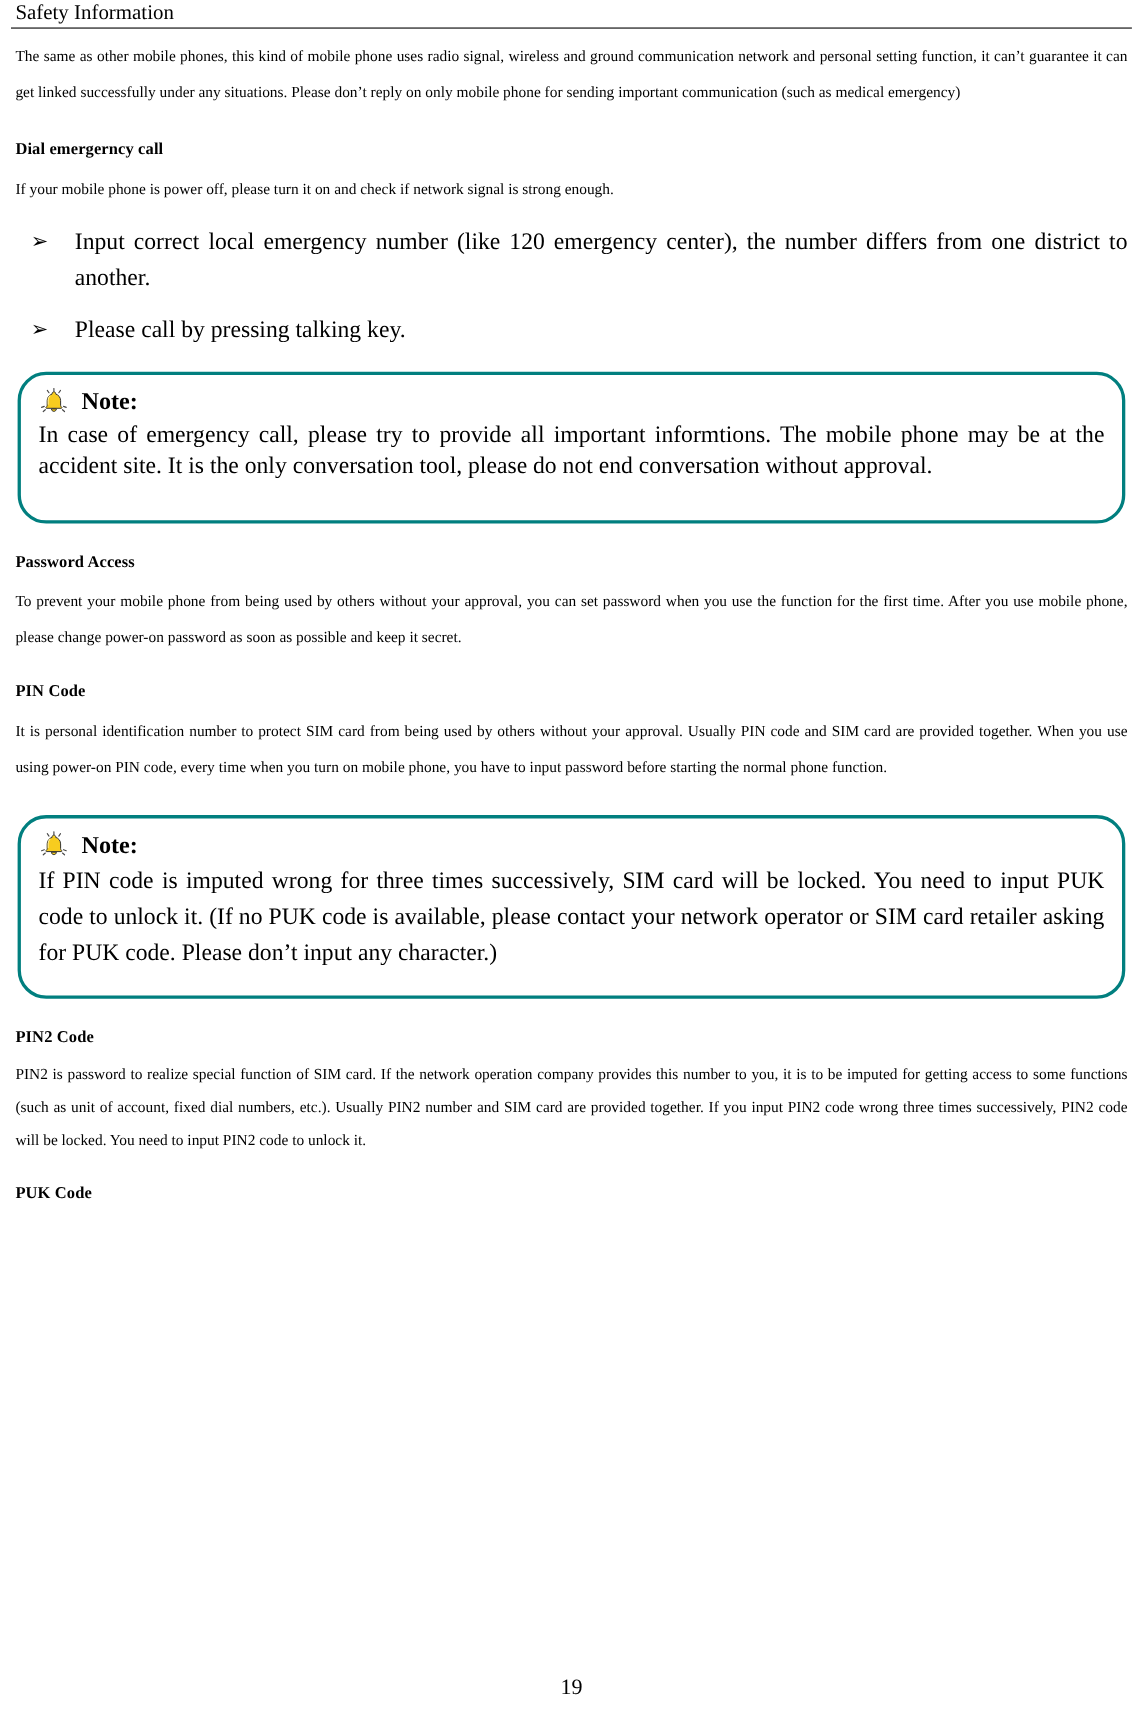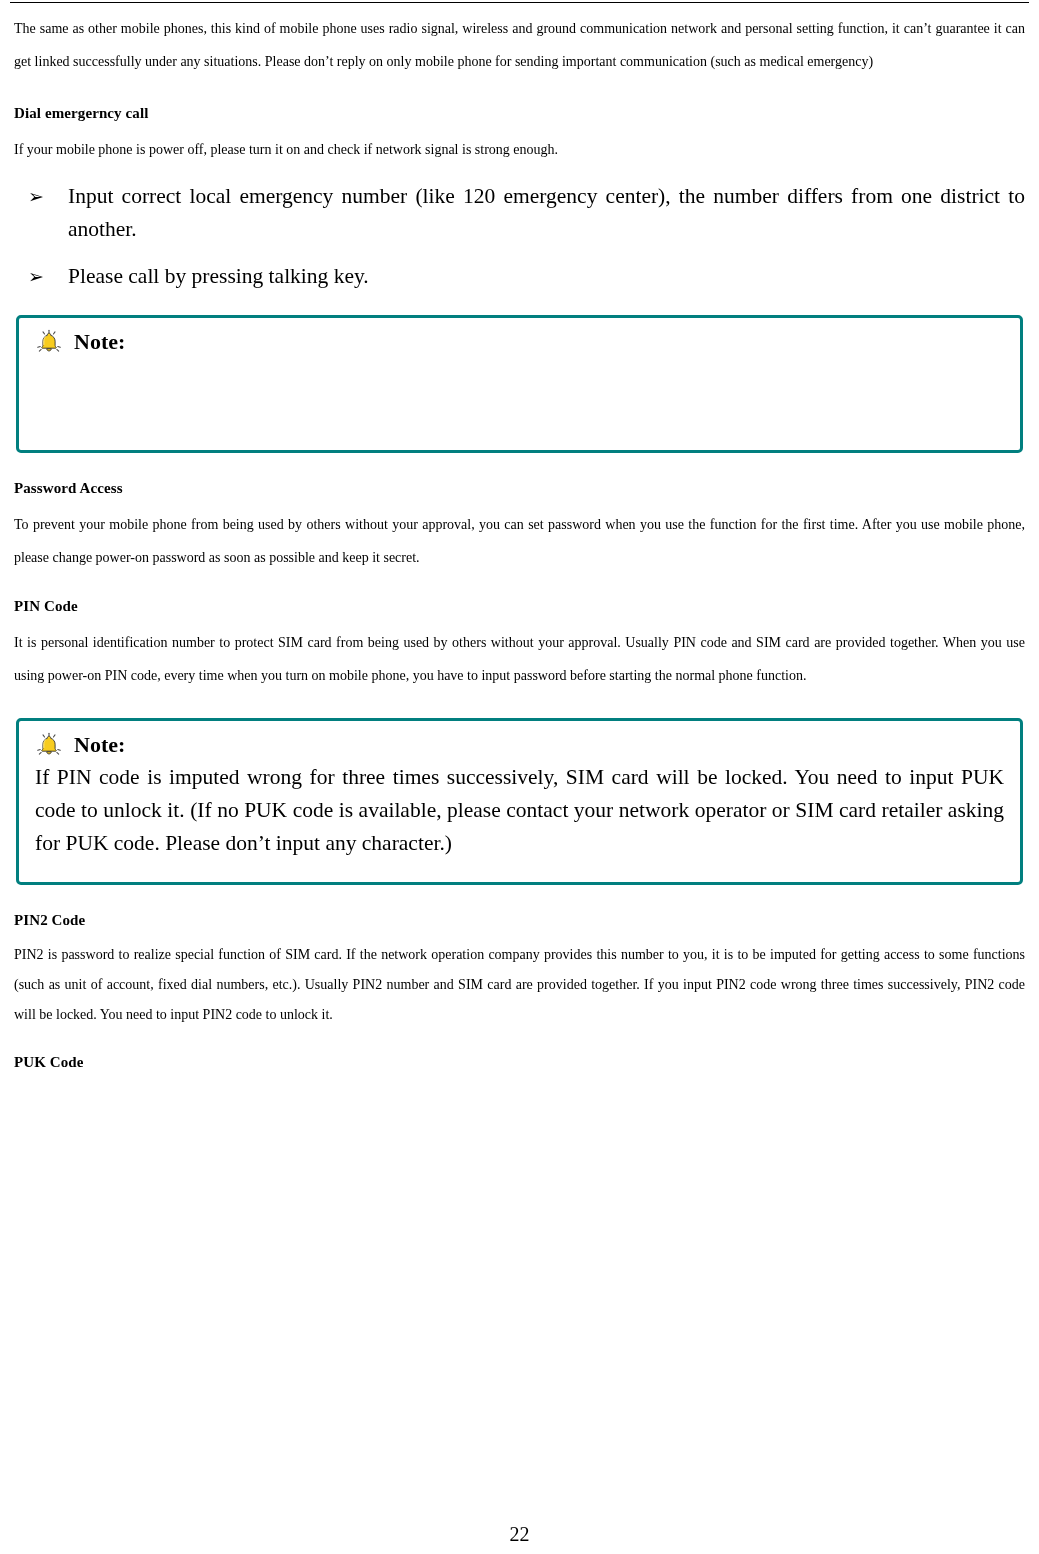--- a/index.html
+++ b/index.html
@@ -82,21 +82,21 @@
     top: 0;
     font-size: 19px;
     line-height: 33px;
     font-family: "DejaVu Sans", sans-serif;
   }
 
   
   .note-box {
     position: relative;
     border: 3px solid #017f7f;
-    border-radius: 5px;
+    border-radius: 26px;
     box-sizing: border-box;
     padding: 10px 14px 16px 14px;
   }
   .note-box.note-one {
     margin: 22px 6px 0 6px;
     height: 138px;
   }
   .note-box.note-two {
     margin: 26px 6px 0 6px;
     height: 167px;
@@ -135,20 +135,21 @@
     text-align: center;
     font-size: 20px;
     line-height: 24px;
   }
 </style>
 </head>
 <body>
 
 <div class="page">
 
+  <div class="header">Safety Information</div>
   <hr class="header-rule">
 
   <p class="para first">The same as other mobile phones, this kind of mobile phone uses radio signal, wireless and ground communication network and personal setting function, it can’t guarantee it can get linked successfully under any situations. Please don’t reply on only mobile phone for sending important communication (such as medical emergency)</p>
 
   <h2 class="heading">Dial emergerncy call</h2>
   <p class="para">If your mobile phone is power off, please turn it on and check if network signal is strong enough.</p>
 
   <div class="bullet-list">
     <div class="bullet-item">
       <span class="bullet-marker">➢</span>
@@ -173,20 +174,21 @@
             <line x1="6.4" y1="25.2" x2="4.1" y2="27.2"></line>
             <line x1="25.6" y1="25.2" x2="27.9" y2="27.2"></line>
           </g>
           <path d="M16 5.2c-1.1 0-2 .8-2 1.8 0 .2 0 .4.1.6-3.3 1-5.6 3.9-5.6 7.4v5.3c0 .9-.5 1.5-1.2 2.1-.5.4-.2 1.2.4 1.2h16.6c.6 0 .9-.8.4-1.2-.7-.6-1.2-1.2-1.2-2.1v-5.3c0-3.5-2.3-6.4-5.6-7.4.1-.2.1-.4.1-.6 0-1-.9-1.8-2-1.8z" fill="#f7cc1f" stroke="#2f2f2f" stroke-width="1.1" stroke-linejoin="round"></path>
           <path d="M13.2 24.3c0 1.5 1.3 2.7 2.8 2.7s2.8-1.2 2.8-2.7z" fill="#f7cc1f" stroke="#2f2f2f" stroke-width="1.1" stroke-linejoin="round"></path>
           <path d="M11.6 9.6c-1.3 1.3-2 3-2 4.9v4.6" fill="none" stroke="#fdeb9a" stroke-width="1.2" stroke-linecap="round"></path>
         </svg>
       </span>
       <span class="note-title">Note:</span>
     </div>
+    <div class="note-body lh-compact">In case of emergency call, please try to provide all important informtions. The mobile phone may be at the accident site. It is the only conversation tool, please do not end conversation without approval.</div>
   </div>
 
   <h2 class="heading">Password Access</h2>
 
   <p class="para">To prevent your mobile phone from being used by others without your approval, you can set password when you use the function for the first time. After you use mobile phone, please change power-on password as soon as possible and keep it secret.</p>
 
   <h2 class="heading tight-top">PIN Code</h2>
   <p class="para">It is personal identification number to protect SIM card from being used by others without your approval. Usually PIN code and SIM card are provided together. When you use using power-on PIN code, every time when you turn on mobile phone, you have to input password before starting the normal phone function.</p>
 
   <div class="note-box note-two">
@@ -210,15 +212,15 @@
       <span class="note-title">Note:</span>
     </div>
     <div class="note-body lh-open">If PIN code is imputed wrong for three times successively, SIM card will be locked. You need to input PUK code to unlock it. (If no PUK code is available, please contact your network operator or SIM card retailer asking for PUK code. Please don’t input any character.)</div>
   </div>
 
   <h2 class="heading">PIN2 Code</h2>
   <p class="para tight">PIN2 is password to realize special function of SIM card. If the network operation company provides this number to you, it is to be imputed for getting access to some functions (such as unit of account, fixed dial numbers, etc.). Usually PIN2 number and SIM card are provided together. If you input PIN2 code wrong three times successively, PIN2 code will be locked. You need to input PIN2 code to unlock it.</p>
 
   <h2 class="heading tight-top">PUK Code</h2>
 
-  <div class="page-number">22</div>
+  <div class="page-number">19</div>
 
 </div>
 
 </body></html>

